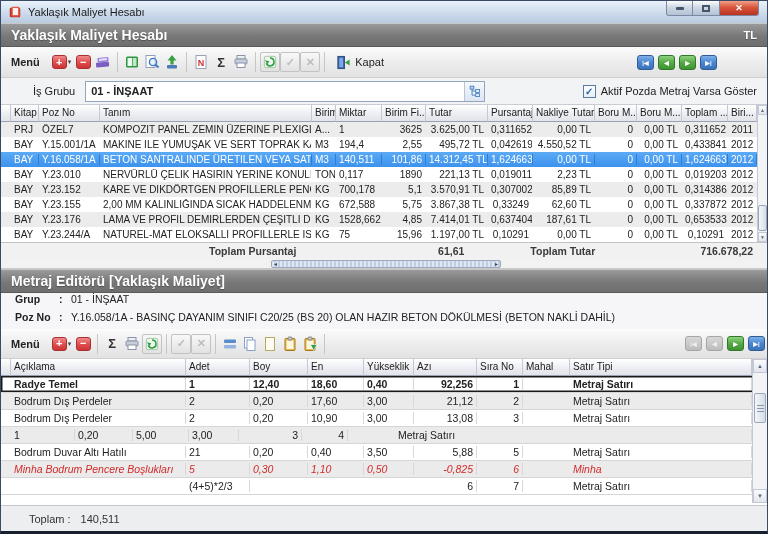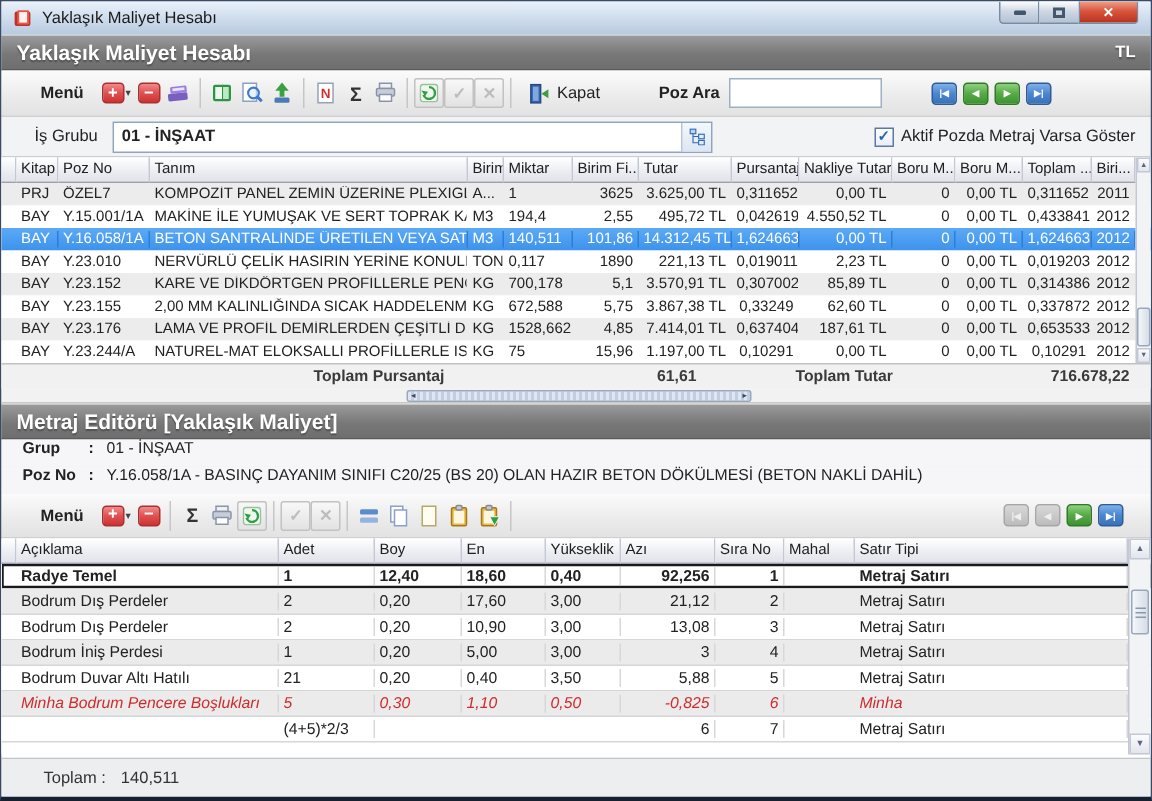--- a/index.html
+++ b/index.html
@@ -25,21 +25,21 @@
 
   
   .bigheader { height:24px; background:linear-gradient(#9a9a9a,#787878 55%,#6e6e6e);
                color:#fff; font-weight:bold; font-size:14px; display:flex; align-items:center;
                padding:0 10px; border-top:1px solid #c8c8c8; border-bottom:1px solid #5a5a5a;
                text-shadow:0 1px 1px #505050; }
   .bigheader .right { margin-left:auto; font-size:11px; }
 
   
   .toolbar { height:31px; background:linear-gradient(#fbfbfb,#ebebeb 60%,#e2e2e2);
-             display:flex; align-items:center; padding:0 16px; border-bottom:1px solid #cfcfcf; }
+             display:flex; align-items:center; padding:0 0; border-bottom:1px solid #cfcfcf; }
   .toolbar2 { height:30px; }
   .menu-btn { font-weight:bold; font-size:11px; padding:3px 10px; border-radius:3px; color:#222; }
   .tsep { width:1px; height:20px; background:#c6c6c6; margin:0 4px; }
   .tbtn { height:22px; min-width:20px; display:flex; align-items:center; justify-content:center;
           padding:0 2px; border-radius:2px; }
   .btn-red { width:15px; height:14px; border-radius:3px; border:1px solid #a83030;
              background:linear-gradient(#f08a8a,#e05050 50%,#cc3333);
              color:#fff; font-weight:bold; font-size:11px; line-height:11px;
              display:flex; align-items:center; justify-content:center; }
   .caret { font-size:7px; color:#444; margin-left:1px; }
@@ -54,21 +54,21 @@
                   font-family:"Liberation Sans",sans-serif; font-size:11px; }
   .navgroup { display:flex; gap:4px; margin-left:auto; margin-right:50px; }
   .navgroup2 { margin-right:2px; }
   .nav { width:17px; height:15px; border-radius:3px; display:flex; align-items:center; justify-content:center;
          font-size:6px; color:#fff; font-weight:bold; }
   .nav.blue  { background:linear-gradient(#7fb0e8,#4a86d0 50%,#3a72b8); border:1px solid #2d5c96; }
   .nav.green { background:linear-gradient(#8fd07f,#55aa45 50%,#3f9233); border:1px solid #2f7a26; }
   .nav.gray  { background:linear-gradient(#d8d8d8,#bcbcbc); border:1px solid #a6a6a6; color:#efefef; }
 
   
-  .filterrow { height:27px; background:#f2f3f5; display:flex; align-items:center; padding:0 8px 0 22px;
+  .filterrow { height:27px; background:#f2f3f5; display:flex; align-items:center; padding:0 8px 0 32px;
                border-bottom:1px solid #c8ccd4; }
   .filterrow .lbl { margin-right:10px; color:#222; }
   .combo { width:400px; height:21px; border:1px solid #93a5bd; background:#fff; display:flex; align-items:center; }
   .combo .val { flex:1; font-weight:bold; font-size:11px; padding-left:5px; }
   .combo .treebtn { width:20px; height:19px; border-left:1px solid #b8c4d4;
                     background:linear-gradient(#f4f8fc,#dce6f2); display:flex; align-items:center; justify-content:center; }
   .chkgroup { margin-left:auto; display:flex; align-items:center; gap:5px; padding-right:2px; }
   .chk { width:13px; height:13px; border:1px solid #5a7aa0; background:linear-gradient(#fdfdfd,#e8eef6);
          display:flex; align-items:center; justify-content:center; color:#2a62b0; font-size:10px; font-weight:bold; }
 
@@ -264,24 +264,20 @@
     <div class="tsep"></div>
     <div class="kapat">
       <span class="icon">
         <svg width="15" height="15" viewBox="0 0 16 16">
             <rect x="2" y="1.5" width="7" height="13" fill="#3a66ae" stroke="#27477c"></rect>
             <rect x="3.5" y="3" width="4" height="10" fill="#7fa8e2"></rect>
             <path d="M9.5 8 L14.5 4.8 V11.2 Z" fill="#3aa040"></path>
           </svg>
       </span>
       <span>Kapat</span>
-    </div>
-    <div class="pozara-group">
-      <span class="pozara-label">Poz Ara</span>
-      <input class="pozara-input" value="" style="">
     </div>
     <div class="navgroup">
       <div class="nav blue">|◀</div>
       <div class="nav green">◀</div>
       <div class="nav green">▶</div>
       <div class="nav blue">▶|</div>
     </div>
   </div>
 
   <div class="filterrow">
@@ -633,21 +629,20 @@
           <div class="cell m3">10,90</div>
           <div class="cell m4">3,00</div>
           <div class="cell m5 num">13,08</div>
           <div class="cell m6 num">3</div>
           <div class="cell m7"></div>
           <div class="cell m8">Metraj Satırı</div>
           <div class="cell sbpad2"></div>
         </div>
         <div class="trow">
           <div class="cell gut"></div>
-          <div class="cell m0">Bodrum İniş Perdesi</div>
           <div class="cell m1">1</div>
           <div class="cell m2">0,20</div>
           <div class="cell m3">5,00</div>
           <div class="cell m4">3,00</div>
           <div class="cell m5 num">3</div>
           <div class="cell m6 num">4</div>
           <div class="cell m7"></div>
           <div class="cell m8">Metraj Satırı</div>
           <div class="cell sbpad2"></div>
         </div>

